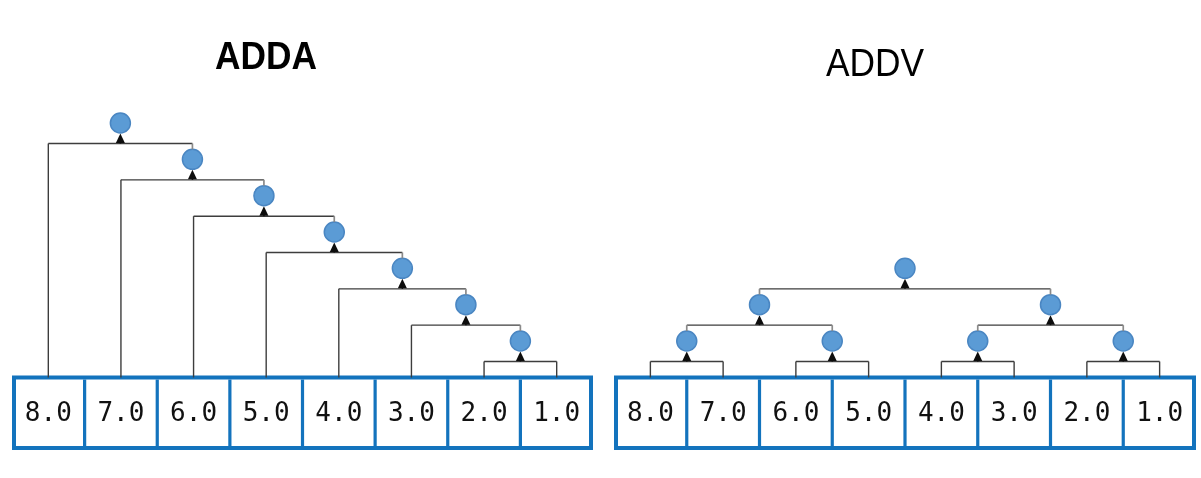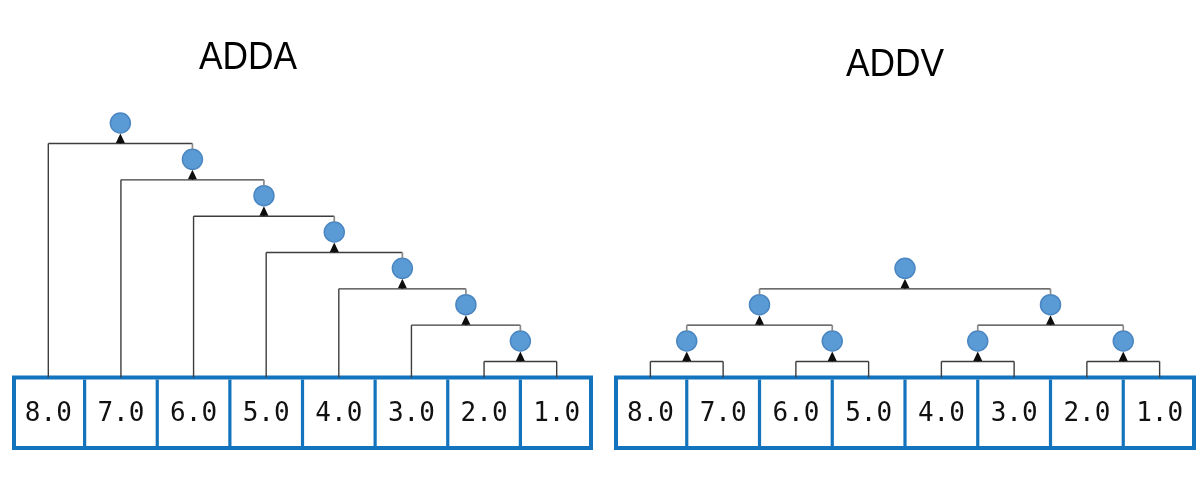--- a/index.html
+++ b/index.html
@@ -12,22 +12,22 @@
   }
   .fig-title{
     position:absolute;
     transform:translateX(-50%);
     font-size:38px;
     line-height:1;
     color:#000000;
     white-space:nowrap;
   }
   .cond{display:inline-block;transform:scaleX(0.93);transform-origin:center;}
-  .title-adda{left:248px;top:37px;}
-  .title-addv{left:895px;top:44px;}
+  .title-adda{left:266px;top:37px;font-weight:bold;}
+  .title-addv{left:875px;top:44px;}
   svg{position:absolute;left:0;top:0;}
 </style>
 </head>
 <body>
 
 <div class="canvas">
   <div class="fig-title title-adda"><span class="cond">ADDA</span></div>
   <div class="fig-title title-addv"><span class="cond">ADDV</span></div>
 
   <svg id="diagram" width="1201" height="478" viewBox="0 0 1201 478">

